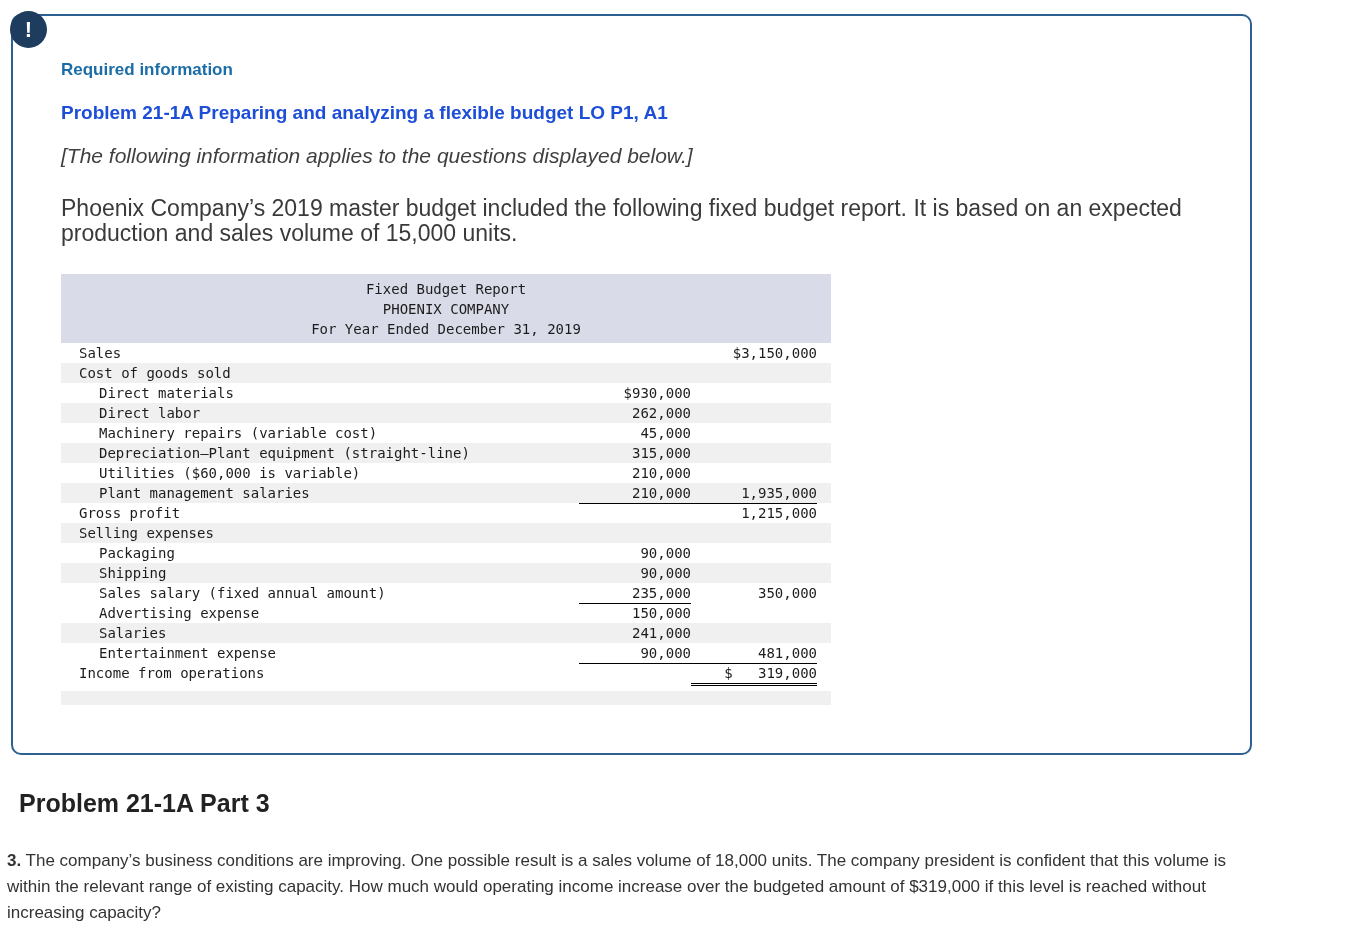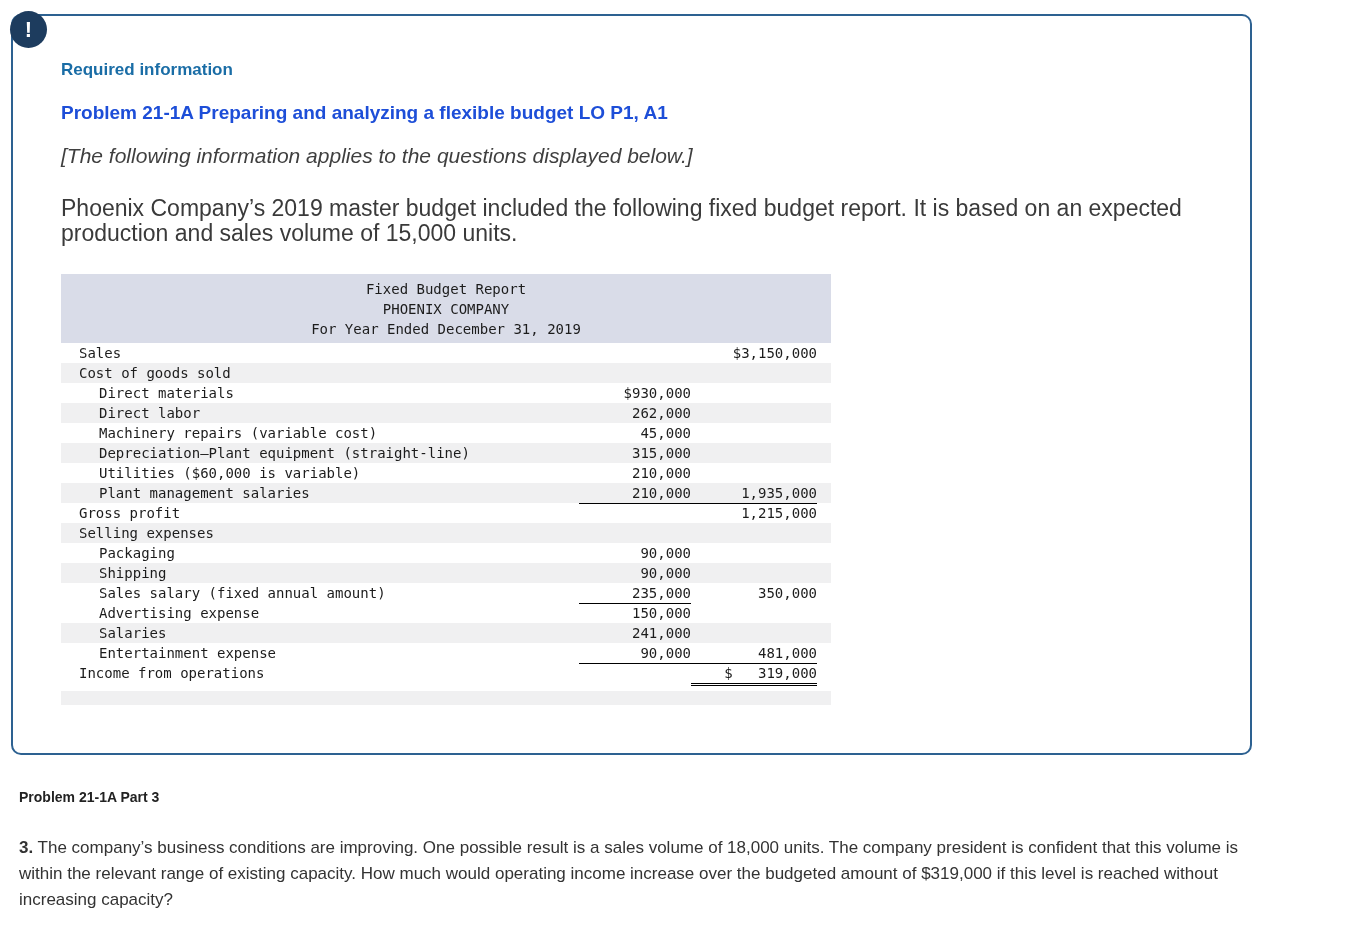--- a/index.html
+++ b/index.html
@@ -46,24 +46,24 @@
   .lbl{flex:1;padding-left:18px;overflow:hidden;}
   .lbl.ind{padding-left:38px;}
   .mid{width:112px;text-align:right;}
   .rt{width:126px;text-align:right;margin-right:14px;}
   .u{border-bottom:1px solid #000;}
   .uu{border-bottom:3px double #000;}
   .row.income{height:28px;align-items:flex-start;padding-bottom:4px;}
   .strip{height:14px;}
 
   .part3-heading{
-    margin:34px 4px 0 19px;font-size:14px;font-weight:bold;color:#222;
+    margin:34px 4px 0 19px;font-size:25px;font-weight:bold;color:#222;
   }
   .question{
-    margin:30px 0 0 19px;font-size:17px;color:#333;line-height:26px;max-width:1260px;
+    margin:30px 0 0 7px;font-size:17px;color:#333;line-height:26px;max-width:1260px;
   }
   .qnum{font-weight:bold;}
 </style>
 </head>
 <body>
 
 <div class="alert-badge">!</div>
 
 <div class="info-box">
   <div class="required-label">Required information</div>

